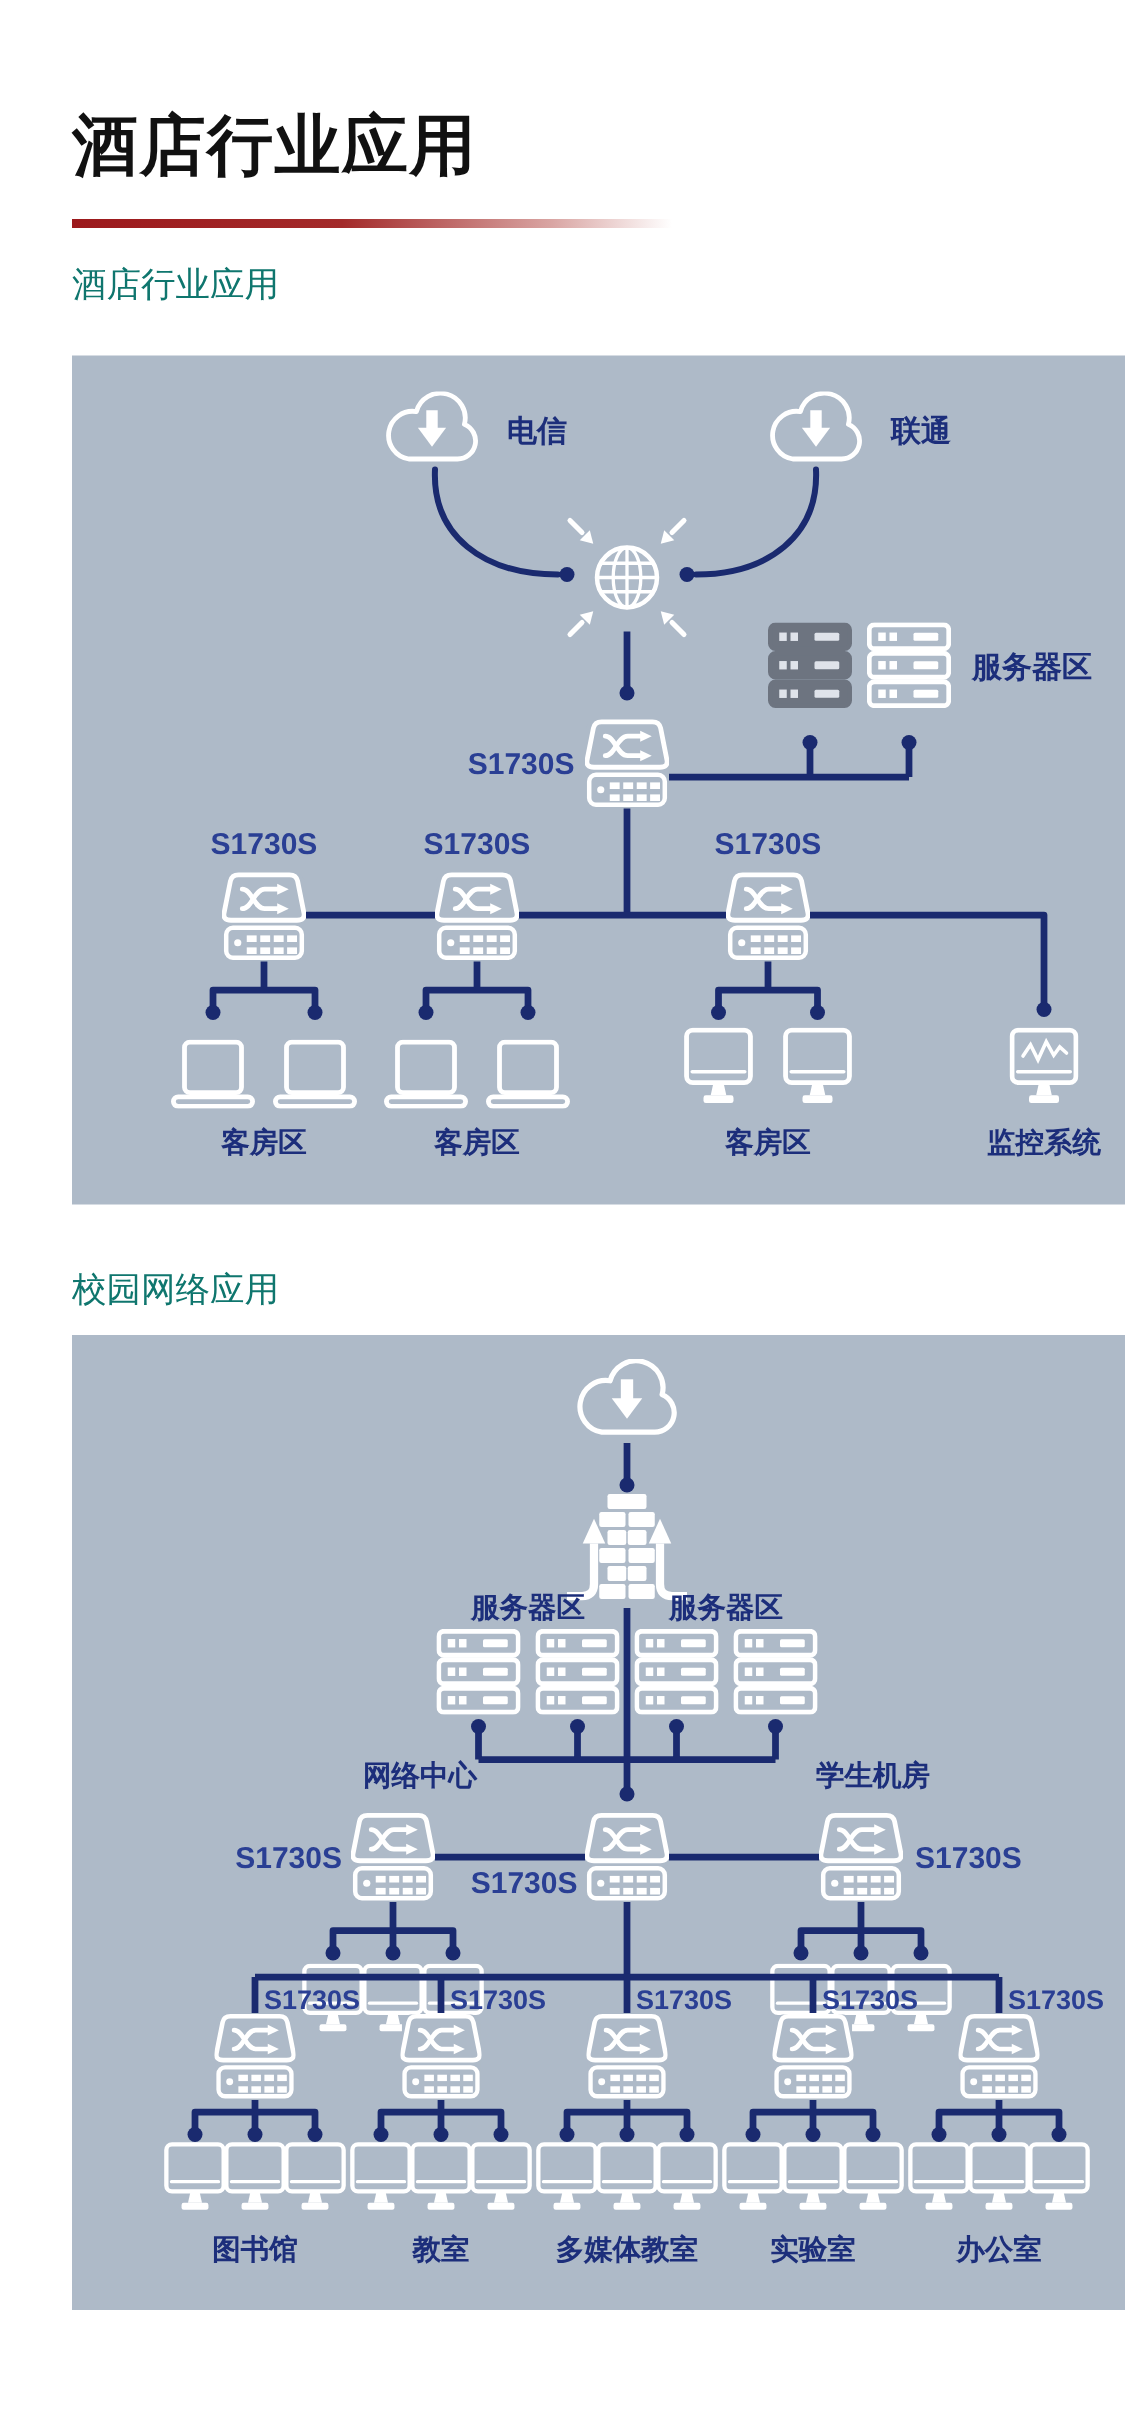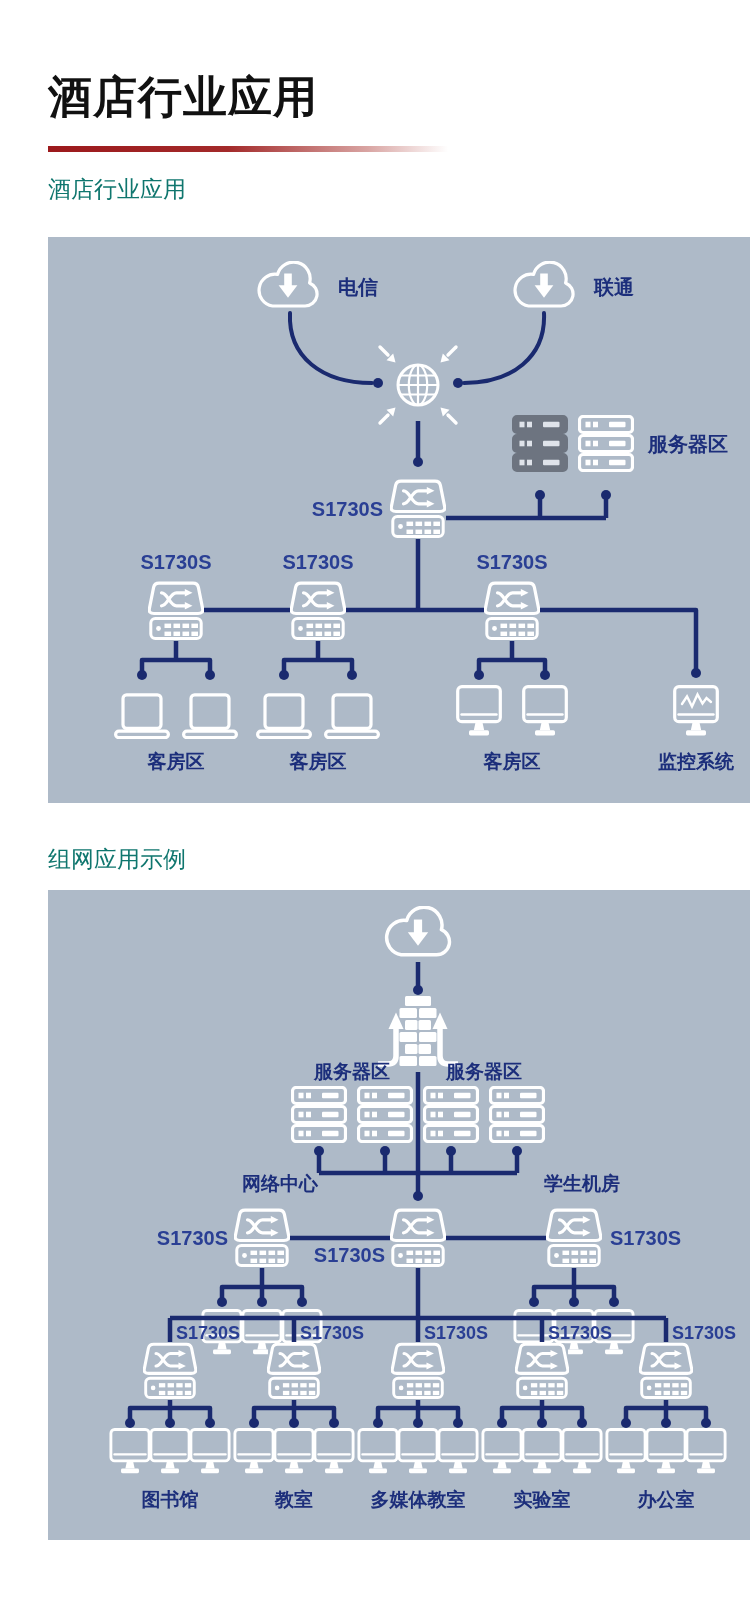--- a/index.html
+++ b/index.html
@@ -242,21 +242,21 @@
       <use href="#icon-monitor" x="430" y="448" width="46" height="58"></use>
       <use href="#icon-monitor-wave" x="581" y="448" width="46" height="58"></use>
 
       <text class="t-lbl mid" x="84" y="531">客房区</text>
       <text class="t-lbl mid" x="226" y="531">客房区</text>
       <text class="t-lbl mid" x="420" y="531">客房区</text>
       <text class="t-lbl mid" x="604" y="531">监控系统</text>
     </svg>
   </section>
 
-  <h2 class="section-heading h2">组网应用示例</h2>
+  <h2 class="section-heading h2">校园网络应用</h2>
 
   <section class="panel p2">
     <svg viewBox="0 0 652 650">
       <use href="#icon-cloud" x="290" y="16" width="72" height="52"></use>
       <g>
         <path class="ln" d="M326,72 V98"></path>
         <circle class="dot" cx="326" cy="100" r="5"></circle>
       </g>
       <use href="#icon-firewall" x="284" y="106" width="84" height="74"></use>
 

